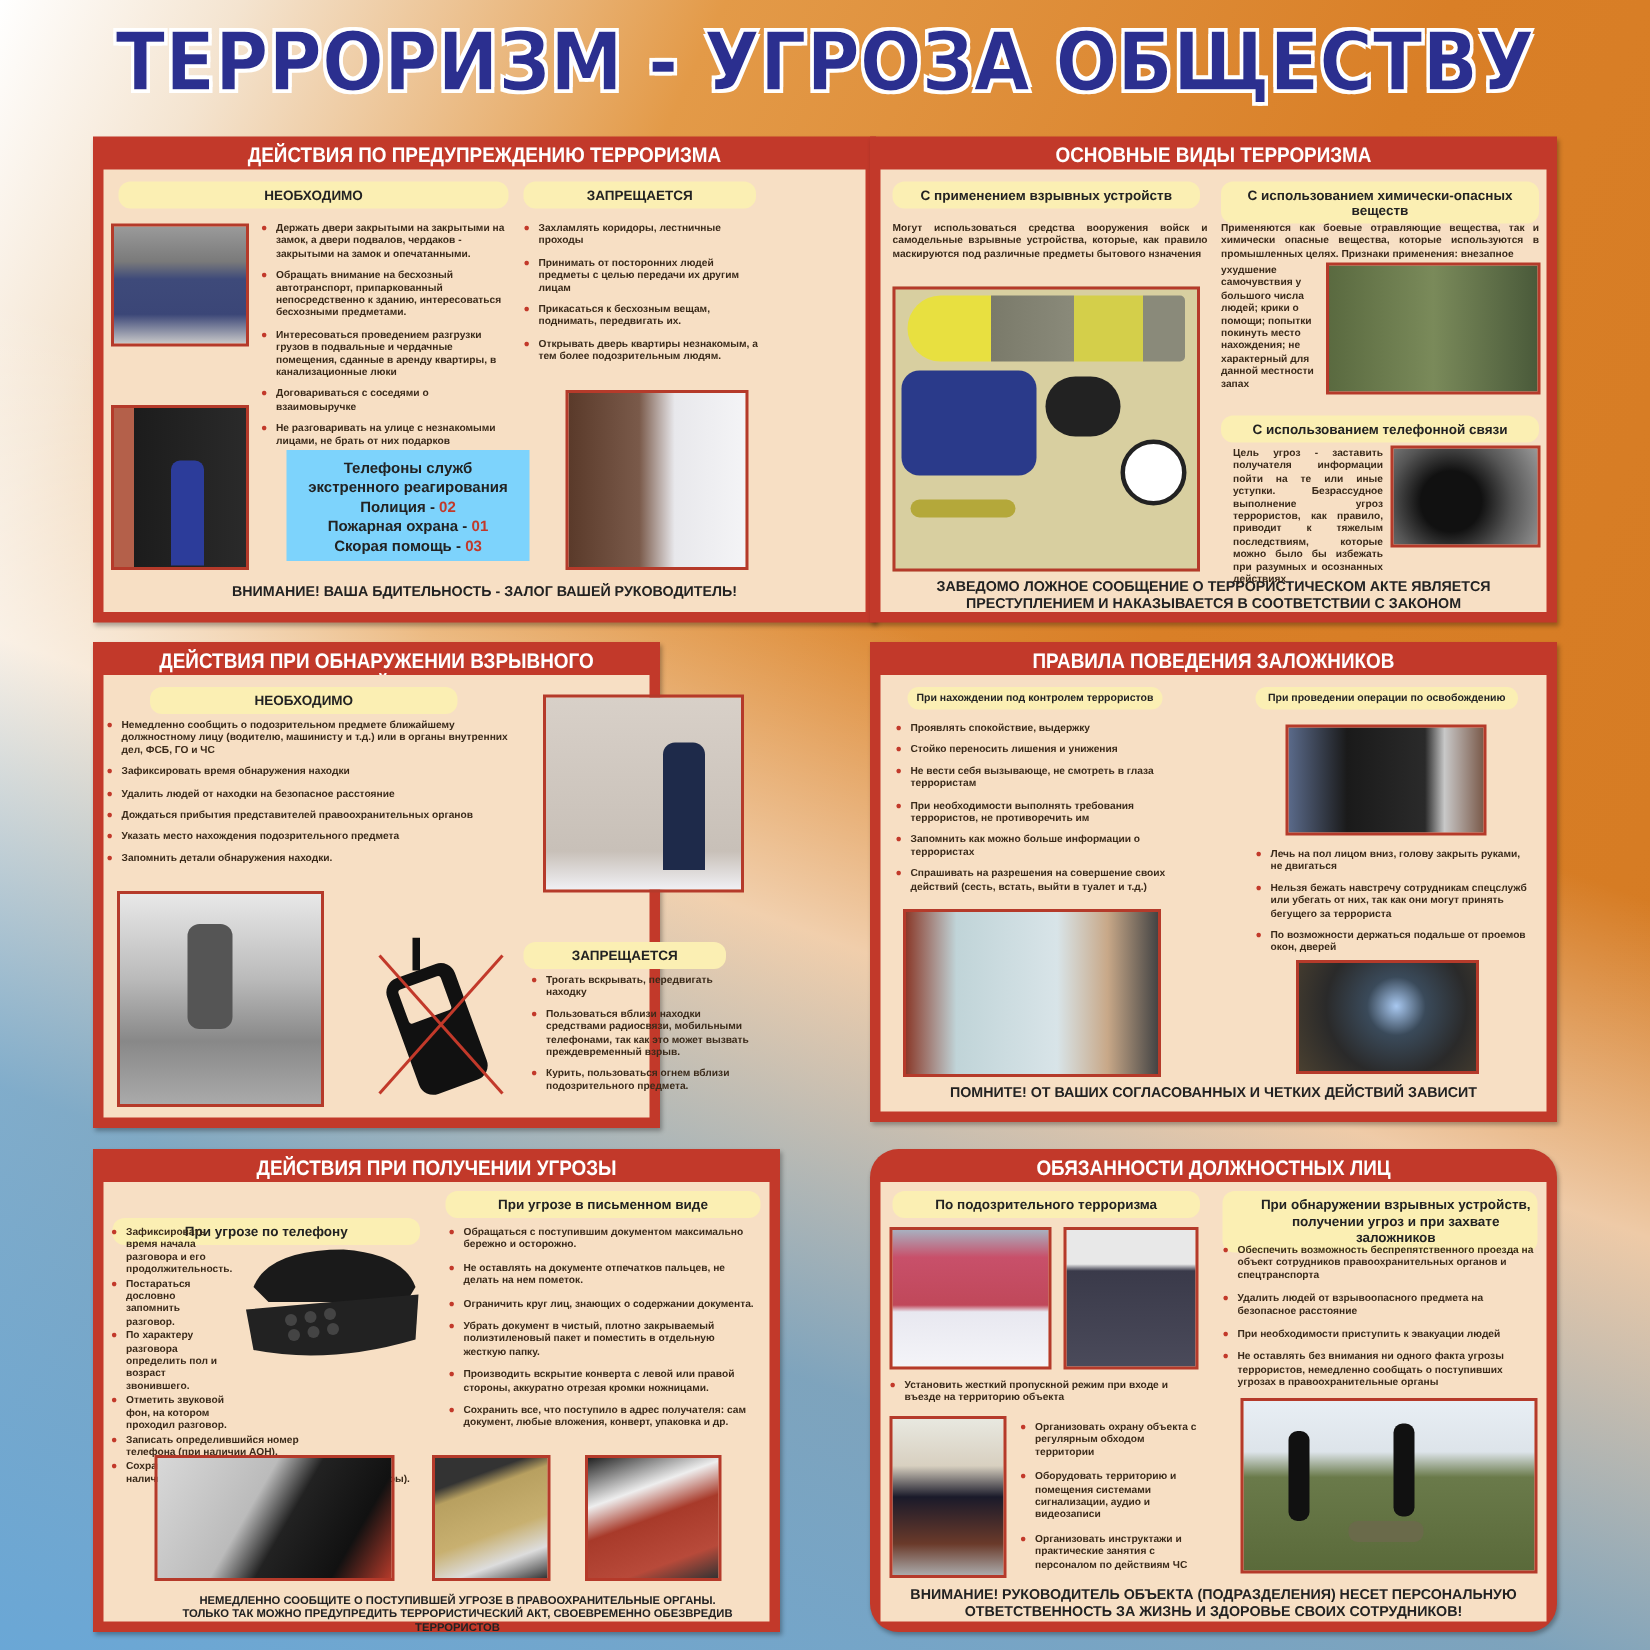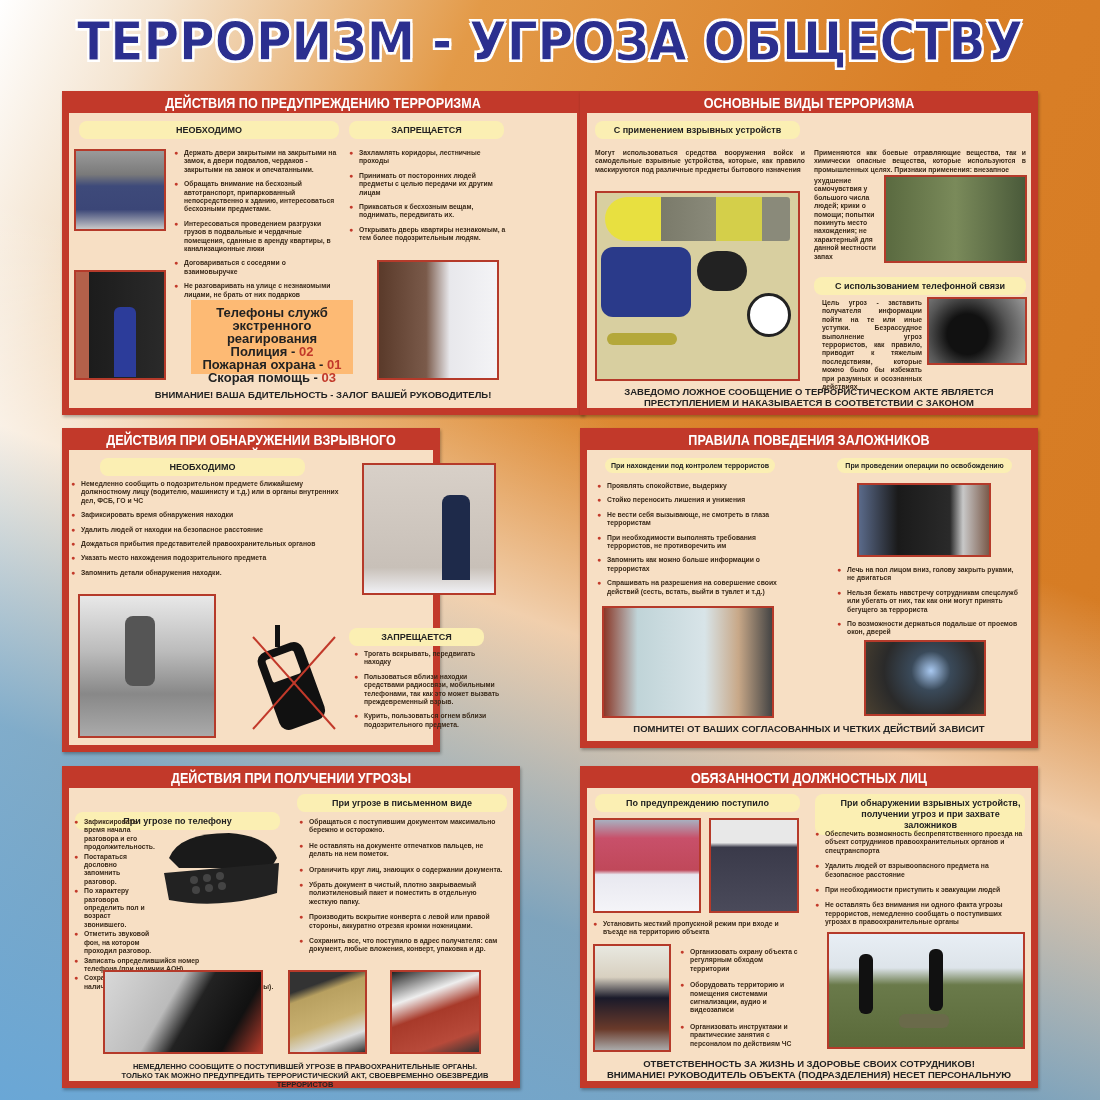--- a/index.html
+++ b/index.html
@@ -38,21 +38,21 @@
   .pill {
     position: absolute; background: #fbefb3; border-radius: 8px; text-align: center;
     font-weight: bold; font-size: 9px; color: #222; padding: 4px 2px;
   }
   .txt { position: absolute; font-size: 6.8px; line-height: 8.4px; color: #3a2a1a; font-weight: bold; }
   .txt .item { position: relative; padding-left: 10px; margin-bottom: 6px; }
   .txt .item::before { content: "●"; position: absolute; left: 0; top: 0; color: #c2392a; font-size: 7px; }
   .bottom-note { position: absolute; left: 0; right: 0; text-align: center; font-weight: bold; font-size: 9.5px; color: #222; line-height: 11px; }
   .photo { position: absolute; border: 2px solid #b53a2a; background: #777; overflow: hidden; }
   .phone-box {
-    position: absolute; background: #fdba74; text-align: center; font-weight: bold; font-size: 13px;
+    position: absolute; background: #7dd3fc; text-align: center; font-weight: bold; font-size: 10px;
     line-height: 13px; color: #222; padding: 6px 4px;
   }
   .phone-box .num { color: #c2392a; }
   .para { position: absolute; font-size: 6.8px; line-height: 8.4px; color: #3a2a1a; font-weight: bold; text-align: justify; }
 </style>
 </head>
 <body>
 
 <div class="bg-blue"></div>
 <div class="main-title">ТЕРРОРИЗМ - УГРОЗА ОБЩЕСТВУ</div>
@@ -88,20 +88,21 @@
     </div>
     <div class="photo" style="left:308px;top:147px;width:122px;height:120px;background:linear-gradient(90deg,#5a3a2a 0%,#7a5a4a 40%,#e8e8ec 60%,#f4f4f6 100%);"></div>
     <div class="bottom-note" style="top:276px;">ВНИМАНИЕ! ВАША БДИТЕЛЬНОСТЬ - ЗАЛОГ ВАШЕЙ РУКОВОДИТЕЛЬ!</div>
   </div>
 </div>
 
 <div class="panel" style="left:580px;top:91px;width:458px;height:324px;">
   <div class="panel-head">ОСНОВНЫЕ ВИДЫ ТЕРРОРИЗМА</div>
   <div class="panel-body">
     <div class="pill" style="left:8px;top:8px;width:205px;font-weight:bold;">С применением взрывных устройств</div>
+    <div class="pill" style="left:227px;top:8px;width:212px;">С использованием химически-опасных веществ</div>
     <div class="para" style="left:8px;top:36px;width:210px;">Могут использоваться средства вооружения войск и самодельные взрывные устройства, которые, как правило маскируются под различные предметы бытового нзначения</div>
     <div class="photo" style="left:8px;top:78px;width:205px;height:190px;background:#d8cfa0;">
       <div class="abs" style="left:8px;top:4px;width:185px;height:44px;border-radius:40px 6px 6px 40px;background:linear-gradient(90deg,#e8e040 0%,#e8e040 30%,#7a7a6a 30%,#8a8a7a 60%,#d4cf4a 60%,#d4cf4a 85%,#8a8a7a 85%);"></div>
       <div class="abs" style="left:4px;top:54px;width:90px;height:70px;border-radius:12px;background:#2a3a8a;"></div>
       <div class="abs" style="left:100px;top:58px;width:50px;height:40px;border-radius:20px;background:#222;"></div>
       <div class="abs" style="left:150px;top:100px;width:44px;height:44px;border-radius:50%;background:#fff;border:3px solid #222;"></div>
       <div class="abs" style="left:10px;top:140px;width:70px;height:12px;border-radius:6px;background:#b4a83a;"></div>
     </div>
     <div class="para" style="left:227px;top:36px;width:212px;">Применяются как боевые отравляющие вещества, так и химически опасные вещества, которые используются в промышленных целях. Признаки применения: внезапное</div>
     <div class="para" style="left:227px;top:64px;width:66px;text-align:left;">ухудшение самочувствия у большого числа людей; крики о помощи; попытки покинуть место нахождения; не характерный для данной местности запах</div>
@@ -217,24 +218,24 @@
     <div class="photo" style="left:34px;top:182px;width:160px;height:84px;background:linear-gradient(120deg,#d8d8d8 0%,#bbb 40%,#222 55%,#111 80%,#b43a2a 100%);"></div>
     <div class="photo" style="left:219px;top:182px;width:79px;height:84px;background:linear-gradient(160deg,#333 0%,#333 20%,#b8a060 30%,#c8b070 60%,#ddd 80%,#333 100%);"></div>
     <div class="photo" style="left:321px;top:182px;width:91px;height:84px;background:linear-gradient(160deg,#222 0%,#eee 30%,#a83a2a 50%,#b84a3a 80%,#333 100%);"></div>
     <div class="bottom-note" style="top:274px;font-size:7.5px;line-height:9px;margin-left:28px;">
       <div>НЕМЕДЛЕННО СООБЩИТЕ О ПОСТУПИВШЕЙ УГРОЗЕ В ПРАВООХРАНИТЕЛЬНЫЕ ОРГАНЫ.</div>
       <div>ТОЛЬКО ТАК МОЖНО ПРЕДУПРЕДИТЬ ТЕРРОРИСТИЧЕСКИЙ АКТ, СВОЕВРЕМЕННО ОБЕЗВРЕДИВ ТЕРРОРИСТОВ</div>
     </div>
   </div>
 </div>
 
-<div class="panel" style="left:580px;top:766px;width:458px;height:322px;">
+<div class="panel" style="left:580px;top:766px;width:458px;height:322px;border-radius:19px;">
   <div class="panel-head">ОБЯЗАННОСТИ ДОЛЖНОСТНЫХ ЛИЦ</div>
   <div class="panel-body">
-    <div class="pill" style="left:8px;top:6px;width:205px;">По предупреждению поступило</div>
+    <div class="pill" style="left:8px;top:6px;width:205px;">По подозрительного терроризма</div>
     <div class="pill" style="left:228px;top:6px;width:210px;line-height:11px;padding-left:23px;">
       <div>При обнаружении взрывных устройств,</div>
       <div>получении угроз и при захвате заложников</div>
     </div>
     <div class="photo" style="left:6px;top:30px;width:108px;height:95px;background:linear-gradient(#a8b0c0 0%,#c8506a 20%,#c0485a 55%,#e8e8f0 60%,#f4f4f8 100%);"></div>
     <div class="photo" style="left:122px;top:30px;width:90px;height:95px;background:linear-gradient(#e8e8e8 0%,#e8e8e8 25%,#3a3a4a 30%,#4a4a5a 100%);"></div>
     <div class="txt" style="left:6px;top:132px;width:210px;">
       <div class="item">Установить жесткий пропускной режим при входе и въезде на территорию объекта</div>
     </div>
     <div class="photo" style="left:6px;top:156px;width:78px;height:108px;background:linear-gradient(#e8e8e0 0%,#d8d0c0 30%,#1a1a2a 50%,#6a3a2a 80%,#aaa 100%);"></div>
@@ -248,17 +249,17 @@
       <div class="item" style="margin-bottom:7px;">Удалить людей от взрывоопасного предмета на безопасное расстояние</div>
       <div class="item" style="margin-bottom:7px;">При необходимости приступить к эвакуации людей</div>
       <div class="item">Не оставлять без внимания ни одного факта угрозы террористов, немедленно сообщать о поступивших угрозах в правоохранительные органы</div>
     </div>
     <div class="photo" style="left:240px;top:144px;width:198px;height:117px;background:linear-gradient(#e8eef4 0%,#dde4ea 30%,#6a7a4a 45%,#5a6a3a 100%);">
       <div class="abs" style="left:30px;top:20px;width:14px;height:60px;background:#111;border-radius:6px;"></div>
       <div class="abs" style="left:100px;top:15px;width:14px;height:62px;background:#111;border-radius:6px;"></div>
       <div class="abs" style="left:70px;top:80px;width:50px;height:14px;background:#6a6a4a;border-radius:6px;"></div>
     </div>
     <div class="bottom-note" style="top:270px;">
+      <div>ВНИМАНИЕ! РУКОВОДИТЕЛЬ ОБЪЕКТА (ПОДРАЗДЕЛЕНИЯ) НЕСЕТ ПЕРСОНАЛЬНУЮ</div>
       <div>ОТВЕТСТВЕННОСТЬ ЗА ЖИЗНЬ И ЗДОРОВЬЕ СВОИХ СОТРУДНИКОВ!</div>
-      <div>ВНИМАНИЕ! РУКОВОДИТЕЛЬ ОБЪЕКТА (ПОДРАЗДЕЛЕНИЯ) НЕСЕТ ПЕРСОНАЛЬНУЮ</div>
     </div>
   </div>
 </div>
 
 </body></html>

